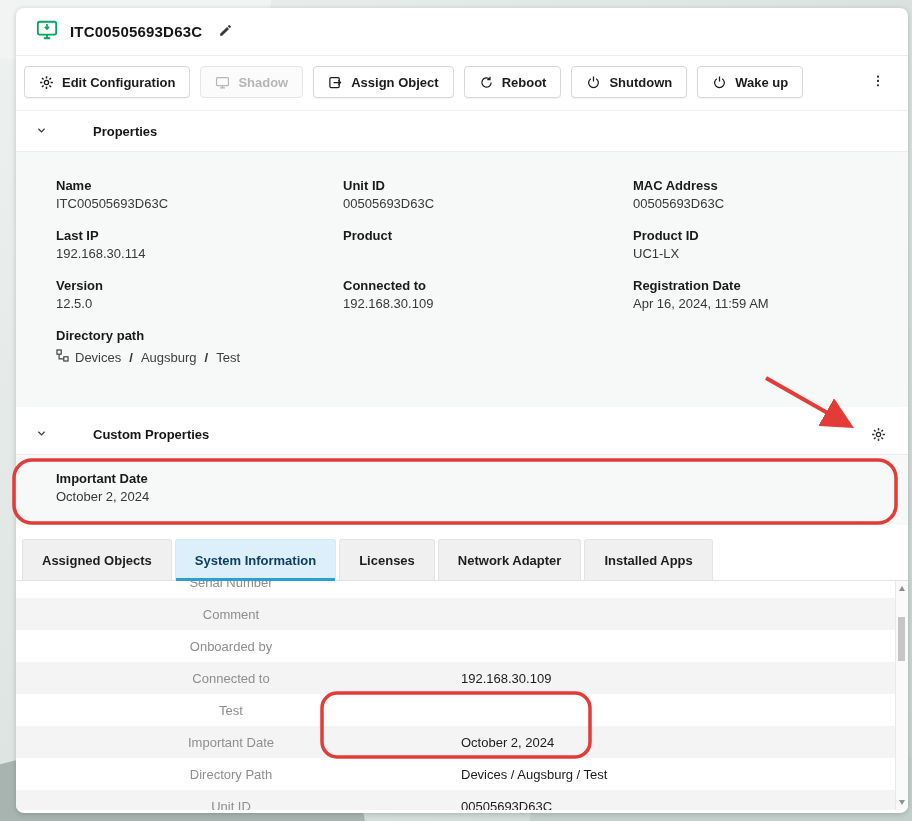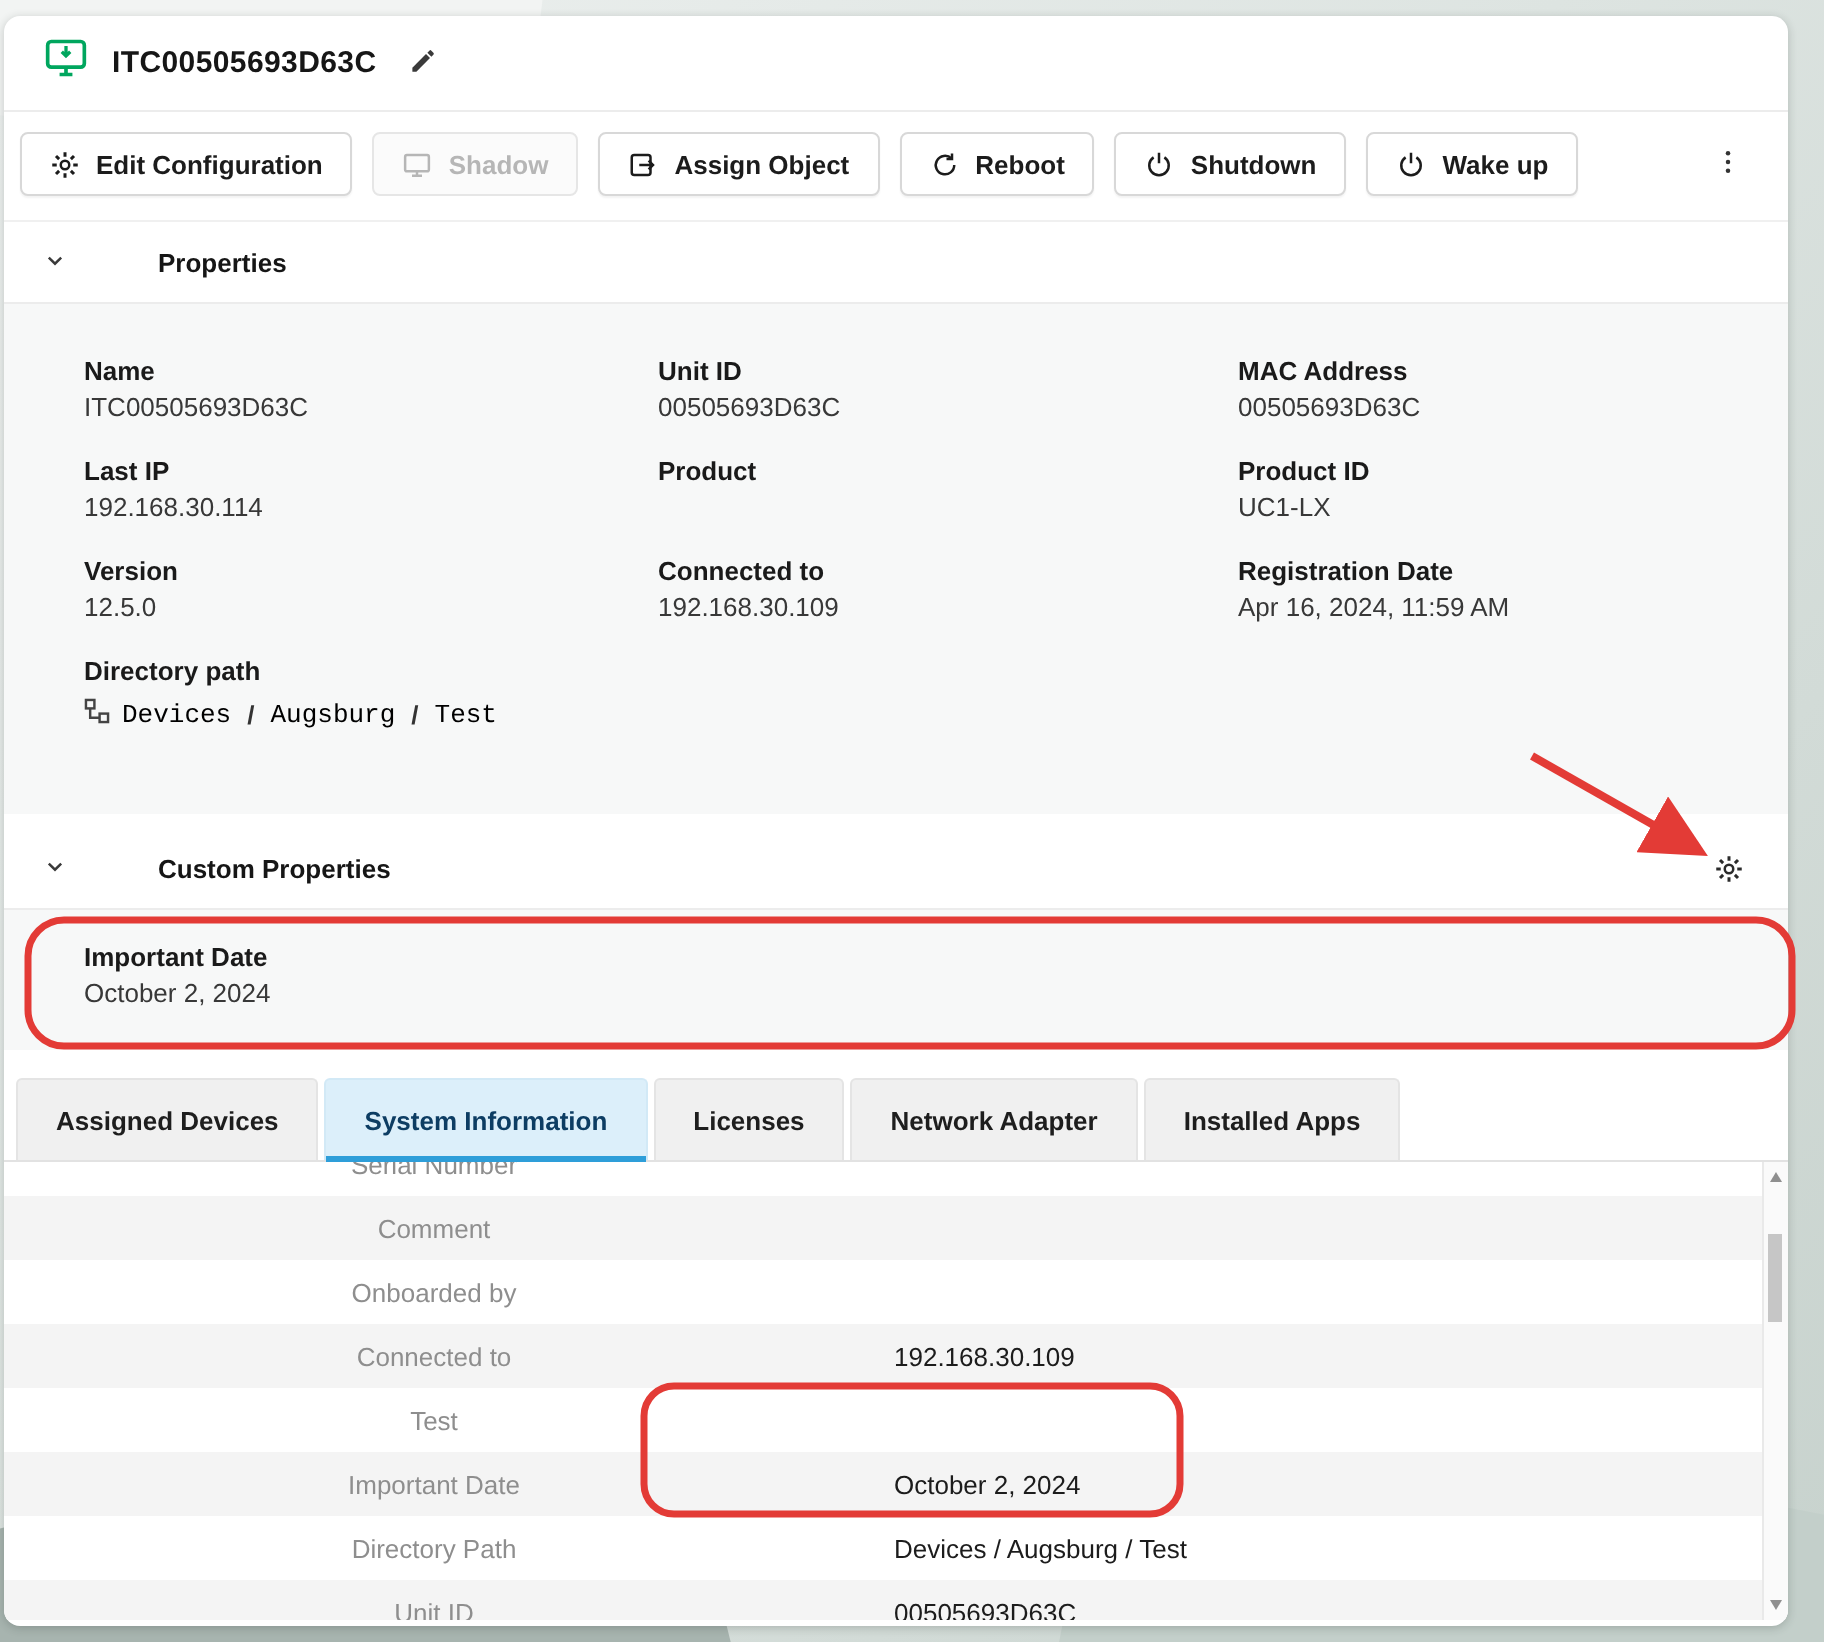--- a/index.html
+++ b/index.html
@@ -10,21 +10,21 @@
     font-family: "Liberation Sans", sans-serif;
     background: linear-gradient(135deg, #eef1f0 0%, #dde4e1 45%, #c7d2cd 100%);
     color: #1c1c1c;
   }
   .bg-shape { position: absolute; }
   .bg-low-left  { left: -70px; bottom: -100px; width: 430px; height: 190px; background: #a7b4af; transform: rotate(-14deg); }
   .bg-low-right { right: -90px; bottom: -110px; width: 470px; height: 200px; background: #c3cfca; transform: rotate(11deg); }
   .bg-top-left  { left: -60px; top: -70px; width: 330px; height: 140px; background: #f2f4f3; transform: rotate(7deg); }
 
   .card {
-    position: absolute; left: 2px; top: 8px; width: 892px; height: 805px;
+    position: absolute; left: 16px; top: 8px; width: 892px; height: 805px;
     background: #fff; border-radius: 8px; overflow: hidden;
     box-shadow: 0 1px 5px rgba(30,40,38,.22);
   }
 
   
   .card-header { display: flex; align-items: center; height: 48px; padding: 0 16px 0 20px; border-bottom: 1px solid #ececec; }
   .title { font-size: 15px; font-weight: 700; letter-spacing: .2px; margin-left: 12px; color: #161616; }
   .icon-btn { background: none; border: none; cursor: pointer; display: inline-flex; align-items: center; padding: 4px; }
   .edit-name { margin-left: 12px; }
 
@@ -47,21 +47,21 @@
   .header-gear { margin-left: auto; }
 
   
   .panel { background: #f7f8f8; }
   .props-panel { height: 255px; padding: 26px 16px 0 40px; overflow: hidden; }
   .props-grid { display: grid; grid-template-columns: 287px 290px 1fr; row-gap: 17px; }
   .flabel { font-size: 13px; font-weight: 700; color: #1a1a1a; line-height: 15px; }
   .fvalue { font-size: 13px; color: #383838; margin-top: 3px; line-height: 15px; }
   .field-dir { grid-column: 1 / -1; }
   .dir-row { display: flex; align-items: center; gap: 6px; margin-top: 6px; font-size: 13px; }
-  .dir-link { color: #000000; text-decoration: none; cursor: pointer; font-family: Liberation Mono, monospace; }
+  .dir-link { color: #404040; text-decoration: none; cursor: pointer; }
   .dir-sep { color: #333; font-weight: 600; margin: 0 2px; }
 
   .custom-panel { height: 70px; padding: 16px 16px 0 40px; }
 
   .gap7 { height: 7px; background: #fff; }
   .gap14 { height: 14px; background: #fff; }
 
   
   .tabs { display: flex; gap: 3px; padding-left: 6px; border-bottom: 1px solid #e2e2e2; height: 42px; align-items: flex-end; }
   .tab {
@@ -289,21 +289,21 @@
   <div class="panel custom-panel">
     <div class="field">
       <div class="flabel">Important Date</div>
       <div class="fvalue">October 2, 2024</div>
     </div>
   </div>
 
   <div class="gap14"></div>
 
   <div class="tabs">
-    <button class="tab">Assigned Devices</button>
+    <button class="tab">Assigned Objects</button>
     <button class="tab active">System Information</button>
     <button class="tab">Licenses</button>
     <button class="tab">Network Adapter</button>
     <button class="tab">Installed Apps</button>
   </div>
 
   <div class="table-wrap">
     <div class="rows">
       <div class="trow">
         <div class="tlabel">Serial Number</div>

